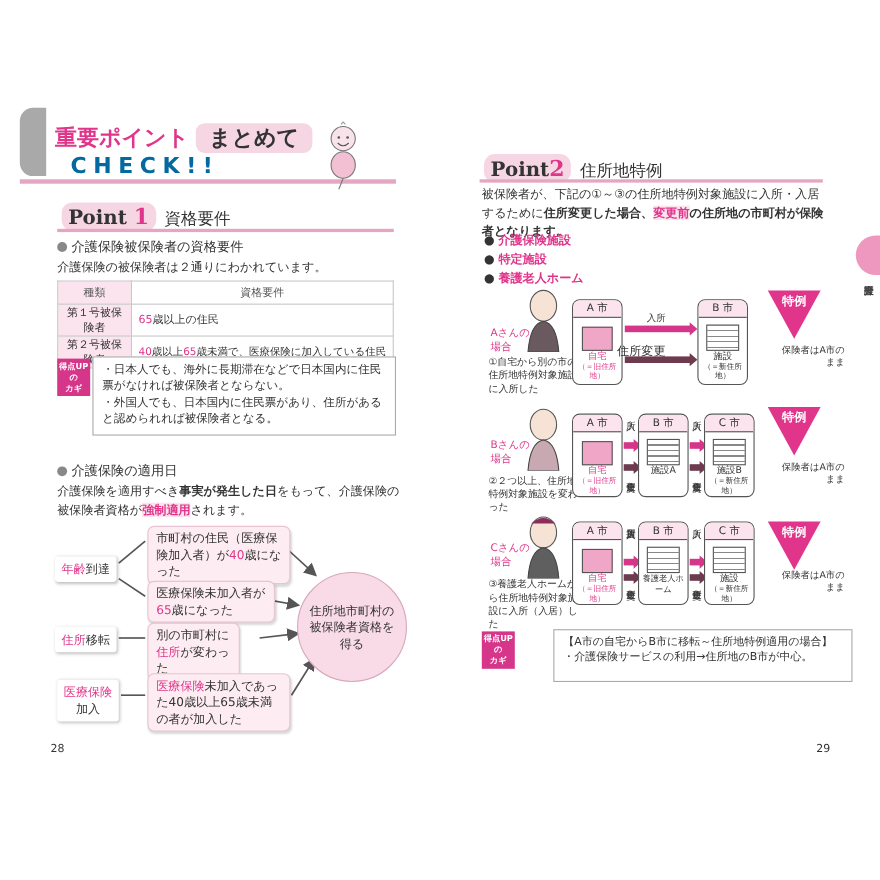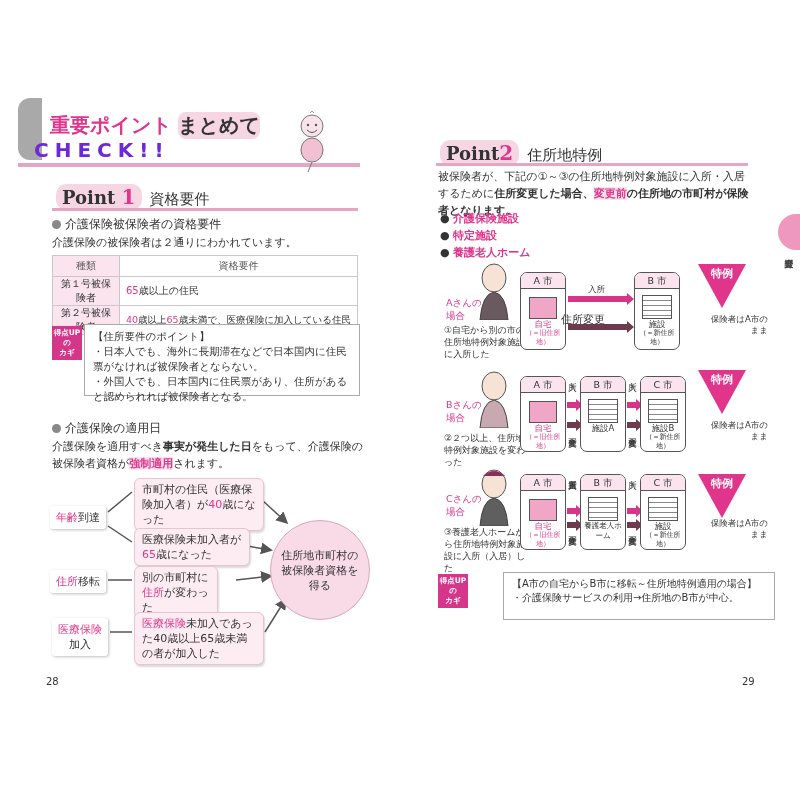--- a/index.html
+++ b/index.html
@@ -4,22 +4,22 @@
 <style>
   * { box-sizing: border-box; margin: 0; padding: 0; }
   body { width: 800px; height: 800px; background: #ffffff; font-family: "DejaVu Sans", sans-serif; color: #333; position: relative; overflow: hidden; }
   .abs { position: absolute; }
   .pink { color: #e0358a; }
   .bold { font-weight: bold; }
 
   
   .hdr-tab { left: 18px; top: 98px; width: 24px; height: 62px; background: #a9a9a9; border-radius: 12px 0 0 12px; }
   .hdr-title1 { left: 50px; top: 112px; font-size: 20px; font-weight: bold; color: #e0358a; }
-  .hdr-title1b { left: 178px; top: 112px; font-size: 20px; font-weight: bold; color: #333; background: #f7d6e4; padding: 0 0; border-radius: 8px; }
-  .hdr-title2 { left: 34px; top: 138px; font-size: 20px; font-weight: bold; color: #6d28d9; letter-spacing: 6px; }
+  .hdr-title1b { left: 178px; top: 112px; font-size: 20px; font-weight: bold; color: #333; background: #f7d6e4; padding: 0 12px; border-radius: 8px; }
+  .hdr-title2 { left: 64px; top: 138px; font-size: 20px; font-weight: bold; color: #0369a1; letter-spacing: 6px; }
   .hdr-line { left: 18px; top: 163px; width: 342px; height: 4px; background: #e4a6c2; }
   .mascot { left: 292px; top: 110px; width: 40px; height: 64px; }
 
   
   .point-h { display: flex; align-items: baseline; gap: 8px; }
   .point-word { font-family: "DejaVu Serif", serif; font-weight: bold; font-size: 18px; color: #333; background: #f7d6e4; padding: 1px 6px; border-radius: 10px; }
   .point-num { color: #e0358a; font-size: 20px; }
   .point-label { font-size: 15px; color: #333; }
   .point-line { height: 3px; background: #e4a6c2; }
 
@@ -103,21 +103,20 @@
   </tr>
 </tbody>
   </table>
 
 <div class="abs tip-badge" style="left:52px; top:326px;">
   <div>得点UP</div>
     <div>の</div>
     <div>カギ</div>
 </div>
 <div class="abs tip-box" style="left:84px; top:324px; width:276px; height:72px;">
-  <div>【住所要件のポイント】</div>
   <div>・日本人でも、海外に長期滞在などで日本国内に住民票がなければ被保険者とならない。</div>
   <div>・外国人でも、日本国内に住民票があり、住所があると認められれば被保険者となる。</div>
 </div>
 
 <div class="abs sub-h" style="left:52px; top:420px;">
   <span class="dot"></span>
   <span>介護保険の適用日</span>
 </div>
 <div class="abs body-text" style="left:52px; top:438px; width:312px;">
   <span>介護保険を適用すべき</span><span class="bold">事実が発生した日</span><span>をもって、介護保険の被保険者資格が</span><span class="pink bold" style="background:#fbe4ee">強制適用</span><span>されます。</span>

